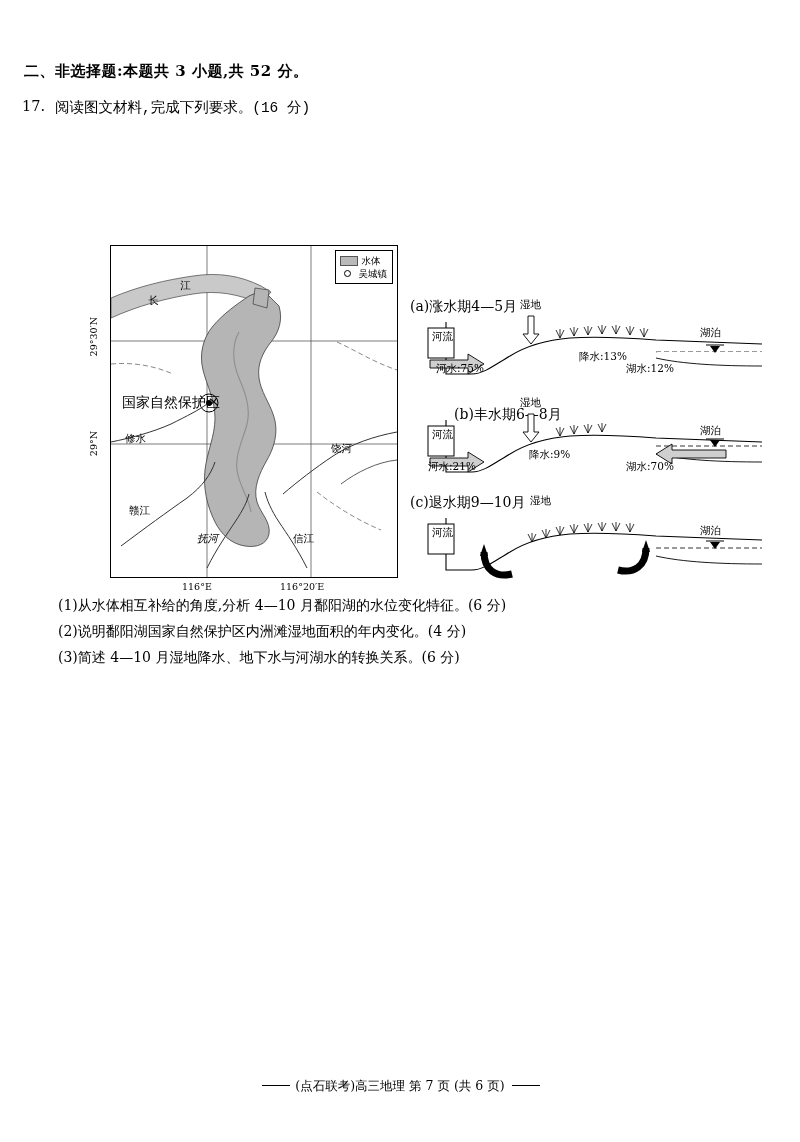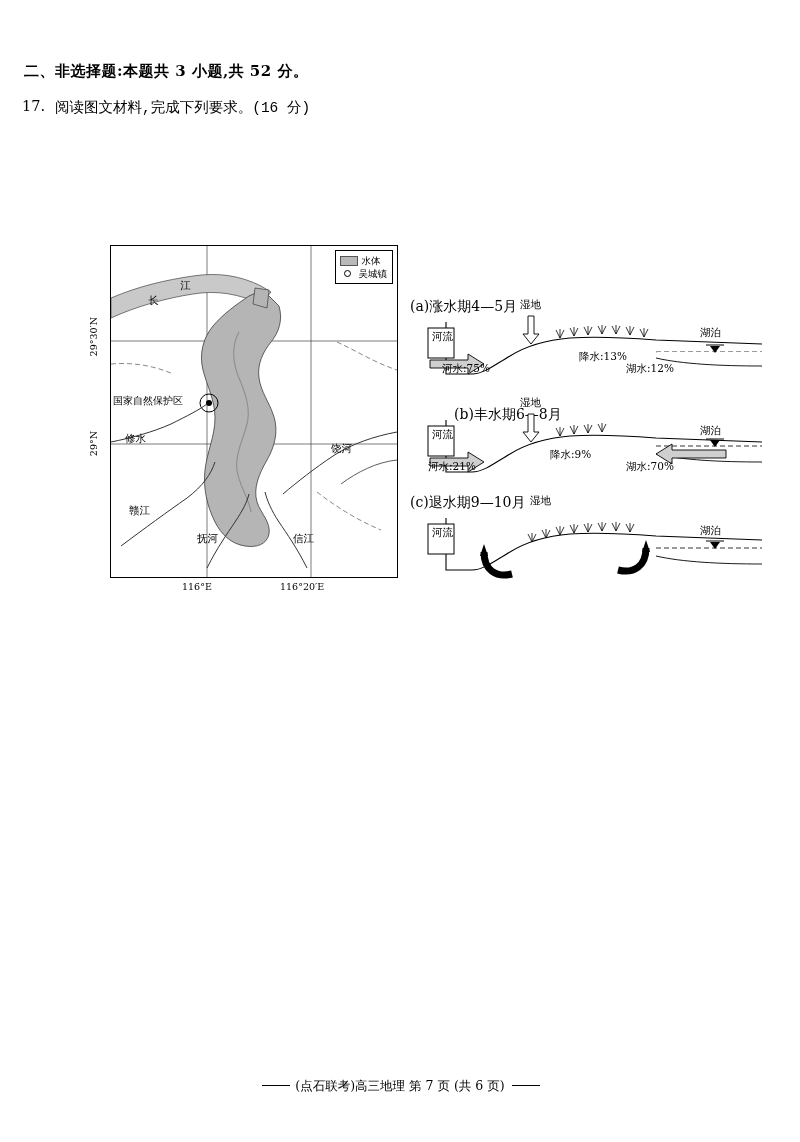--- a/index.html
+++ b/index.html
@@ -236,24 +236,24 @@
             <span>水体</span>
           </div>
           <div class="row">
             <span class="sw-town"></span>
             <span>吴城镇</span>
           </div>
         </div>
 
         <span class="map-place v" style="left:36px; top:40px;">长</span>
         <span class="map-place v" style="left:68px; top:26px;">江</span>
-        <span class="map-place" style="left:2px; top:148px; font-size:10px;">国家自然保护区</span>
+        <span class="map-place" style="left:11px; top:148px; font-size:14px;">国家自然保护区</span>
         <span class="map-place" style="left:14px; top:186px;">修水</span>
         <span class="map-place" style="left:18px; top:258px;">赣江</span>
-        <span class="map-place" style="left:86px; top:286px;">抚河</span>
+        <span class="map-place" style="left:86px; top:286px;font-style:italic;">抚河</span>
         <span class="map-place" style="left:182px; top:286px;">信江</span>
         <span class="map-place" style="left:200px; top:196px;margin-left:20px;">饶河</span>
       </div>
 
       <span class="lat-label" style="left:-22px; top:72px;">29°30′N</span>
       <span class="lat-label" style="left:-22px; top:186px;">29°N</span>
       <span class="lon-label" style="left:72px; top:336px;">116°E</span>
       <span class="lon-label" style="left:170px; top:336px;">116°20′E</span>
     </div>
 
@@ -282,21 +282,21 @@
           <path d="M150,26 l-4,-8 M150,26 l0,-9 M150,26 l4,-8"></path>
           <path d="M164,24 l-4,-8 M164,24 l0,-9 M164,24 l4,-8"></path>
           <path d="M178,23 l-4,-8 M178,23 l0,-9 M178,23 l4,-8"></path>
           <path d="M192,22 l-4,-8 M192,22 l0,-9 M192,22 l4,-8"></path>
           <path d="M206,22 l-4,-8 M206,22 l0,-9 M206,22 l4,-8"></path>
           <path d="M220,23 l-4,-8 M220,23 l0,-9 M220,23 l4,-8"></path>
           <path d="M234,25 l-4,-8 M234,25 l0,-9 M234,25 l4,-8"></path>
         </g>
       </svg>
       <span class="diag-text" style="left:22px; top:32px;">河流</span>
-      <span class="diag-text" style="left:32px; top:64px;">河水:75%</span>
+      <span class="diag-text" style="left:26px; top:64px;">河水:75%</span>
       <span class="diag-text" style="left:132px; top:52px;margin-left:37px;">降水:13%</span>
       <span class="diag-text" style="left:216px; top:64px;">湖水:12%</span>
       <span class="diag-text" style="left:290px; top:28px;">湖泊</span>
 
       <span class="panel-label" style="left:0px; top:108px;margin-left:44px;">(b)丰水期6—8月</span>
       <span class="diag-text" style="left:110px; top:98px;">湿地</span>
       <svg style="position:absolute; left:0px; top:112px;" width="352" height="80" viewBox="0 0 352 80">
         <path d="M36,10 L36,62 L62,62 C74,62 86,52 100,44 C116,34 136,28 160,26 C190,24 220,26 246,28 L352,32" fill="none" stroke="#000" stroke-width="1.1"></path>
         <line x1="246" y1="36" x2="352" y2="36" stroke="#000" stroke-width="0.8" stroke-dasharray="5,3"></line>
         <path d="M246,44 C272,50 310,52 352,52" fill="none" stroke="#000" stroke-width="0.9"></path>
@@ -311,21 +311,21 @@
         <polygon points="118,4 124,4 124,22 129,22 121,32 113,22 118,22" fill="#fff" stroke="#000" stroke-width="0.9"></polygon>
         <g stroke="#000" stroke-width="0.8" fill="none">
           <path d="M150,26 l-4,-8 M150,26 l0,-9 M150,26 l4,-8"></path>
           <path d="M164,24 l-4,-8 M164,24 l0,-9 M164,24 l4,-8"></path>
           <path d="M178,23 l-4,-8 M178,23 l0,-9 M178,23 l4,-8"></path>
           <path d="M192,22 l-4,-8 M192,22 l0,-9 M192,22 l4,-8"></path>
         </g>
       </svg>
       <span class="diag-text" style="left:22px; top:130px;">河流</span>
       <span class="diag-text" style="left:18px; top:162px;">河水:21%</span>
-      <span class="diag-text" style="left:140px; top:150px;">降水:9%</span>
+      <span class="diag-text" style="left:119px; top:150px;">降水:9%</span>
       <span class="diag-text" style="left:216px; top:162px;">湖水:70%</span>
       <span class="diag-text" style="left:290px; top:126px;">湖泊</span>
 
       <span class="panel-label" style="left:0px; top:196px;">(c)退水期9—10月</span>
       <span class="diag-text" style="left:120px; top:196px;">湿地</span>
       <svg style="position:absolute; left:0px; top:210px;" width="352" height="80" viewBox="0 0 352 80">
         <path d="M36,10 L36,62 L62,62 C74,62 86,52 100,44 C116,34 136,28 160,26 C190,24 220,26 246,28 L352,32" fill="none" stroke="#000" stroke-width="1.1"></path>
         <line x1="246" y1="40" x2="352" y2="40" stroke="#000" stroke-width="0.8" stroke-dasharray="5,3"></line>
         <path d="M246,48 C272,54 310,56 352,56" fill="none" stroke="#000" stroke-width="0.9"></path>
         <polygon points="300,34 310,34 305,41" fill="#000"></polygon>
@@ -346,18 +346,23 @@
           <path d="M206,23 l-4,-8 M206,23 l0,-9 M206,23 l4,-8"></path>
           <path d="M220,24 l-4,-8 M220,24 l0,-9 M220,24 l4,-8"></path>
         </g>
       </svg>
       <span class="diag-text" style="left:22px; top:228px;">河流</span>
       <span class="diag-text" style="left:290px; top:226px;">湖泊</span>
     </div>
 
   </div>
 
+  <div class="questions">
+    <div>(1)从水体相互补给的角度,分析 4—10 月鄱阳湖的水位变化特征。(6 分)</div>
+    <div>(2)说明鄱阳湖国家自然保护区内洲滩湿地面积的年内变化。(4 分)</div>
+    <div>(3)简述 4—10 月湿地降水、地下水与河湖水的转换关系。(6 分)</div>
+  </div>
 
   <div class="footer-rule-left"></div>
   <div class="footer-rule-right"></div>
   <div class="footer">(点石联考)高三地理  第 7 页 (共 6 页)</div>
 
 </div>
 
 </body></html>

